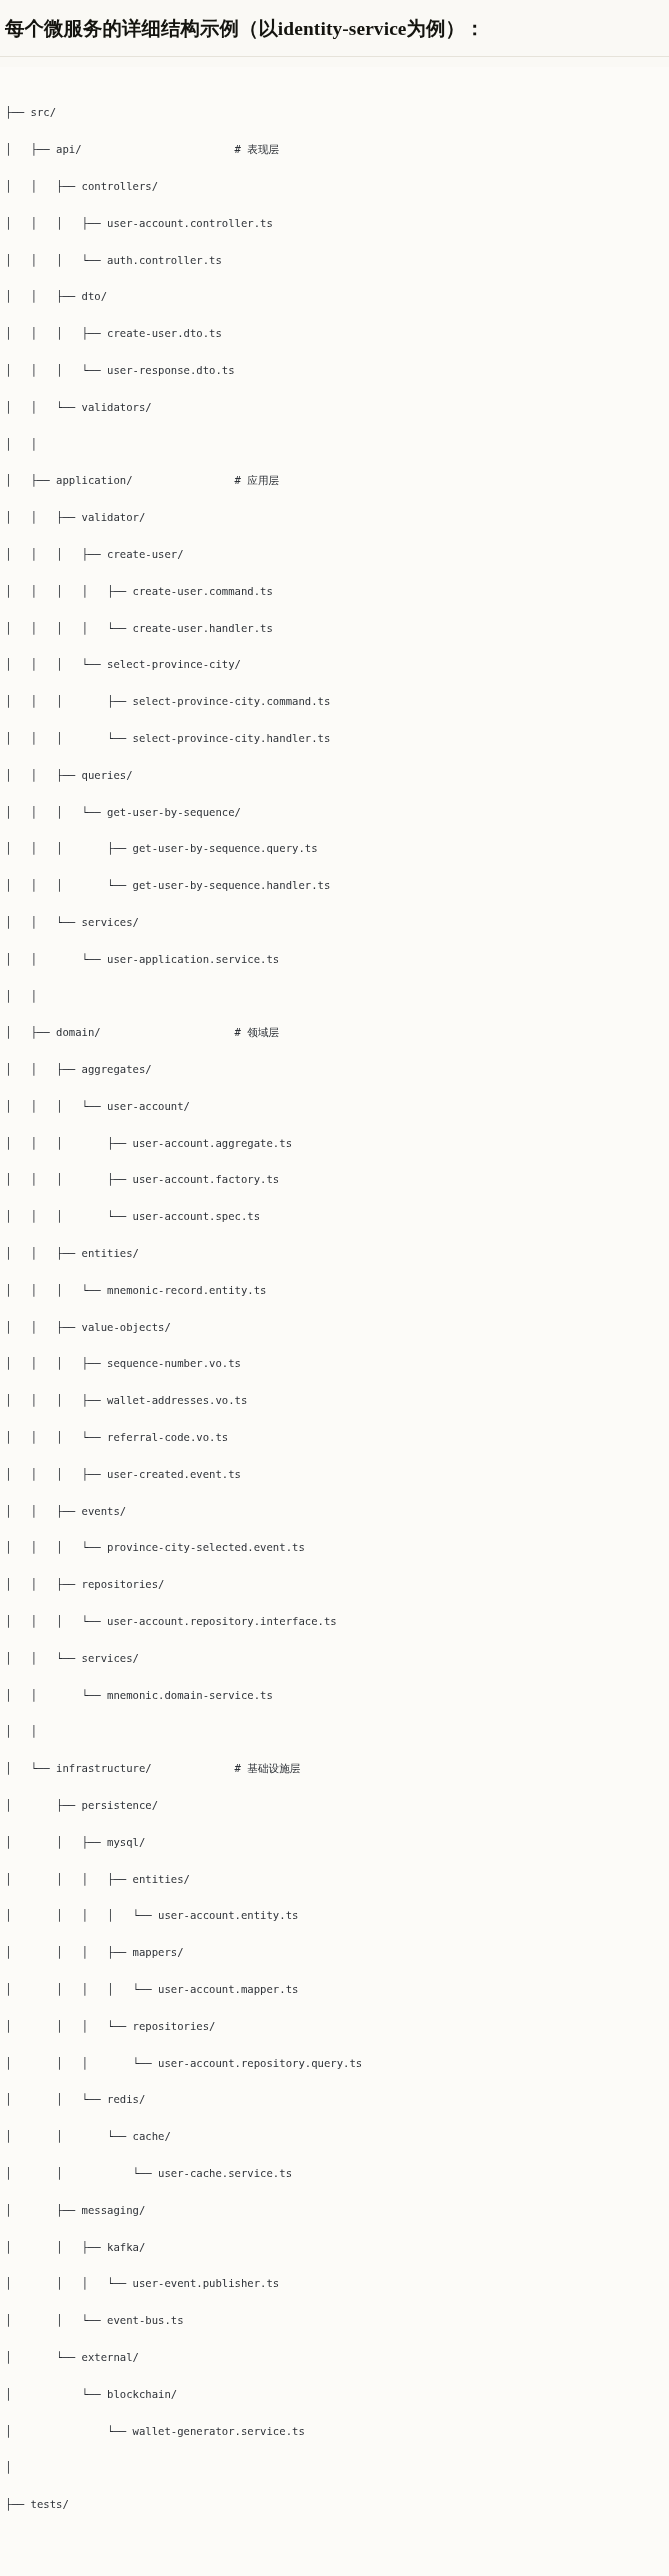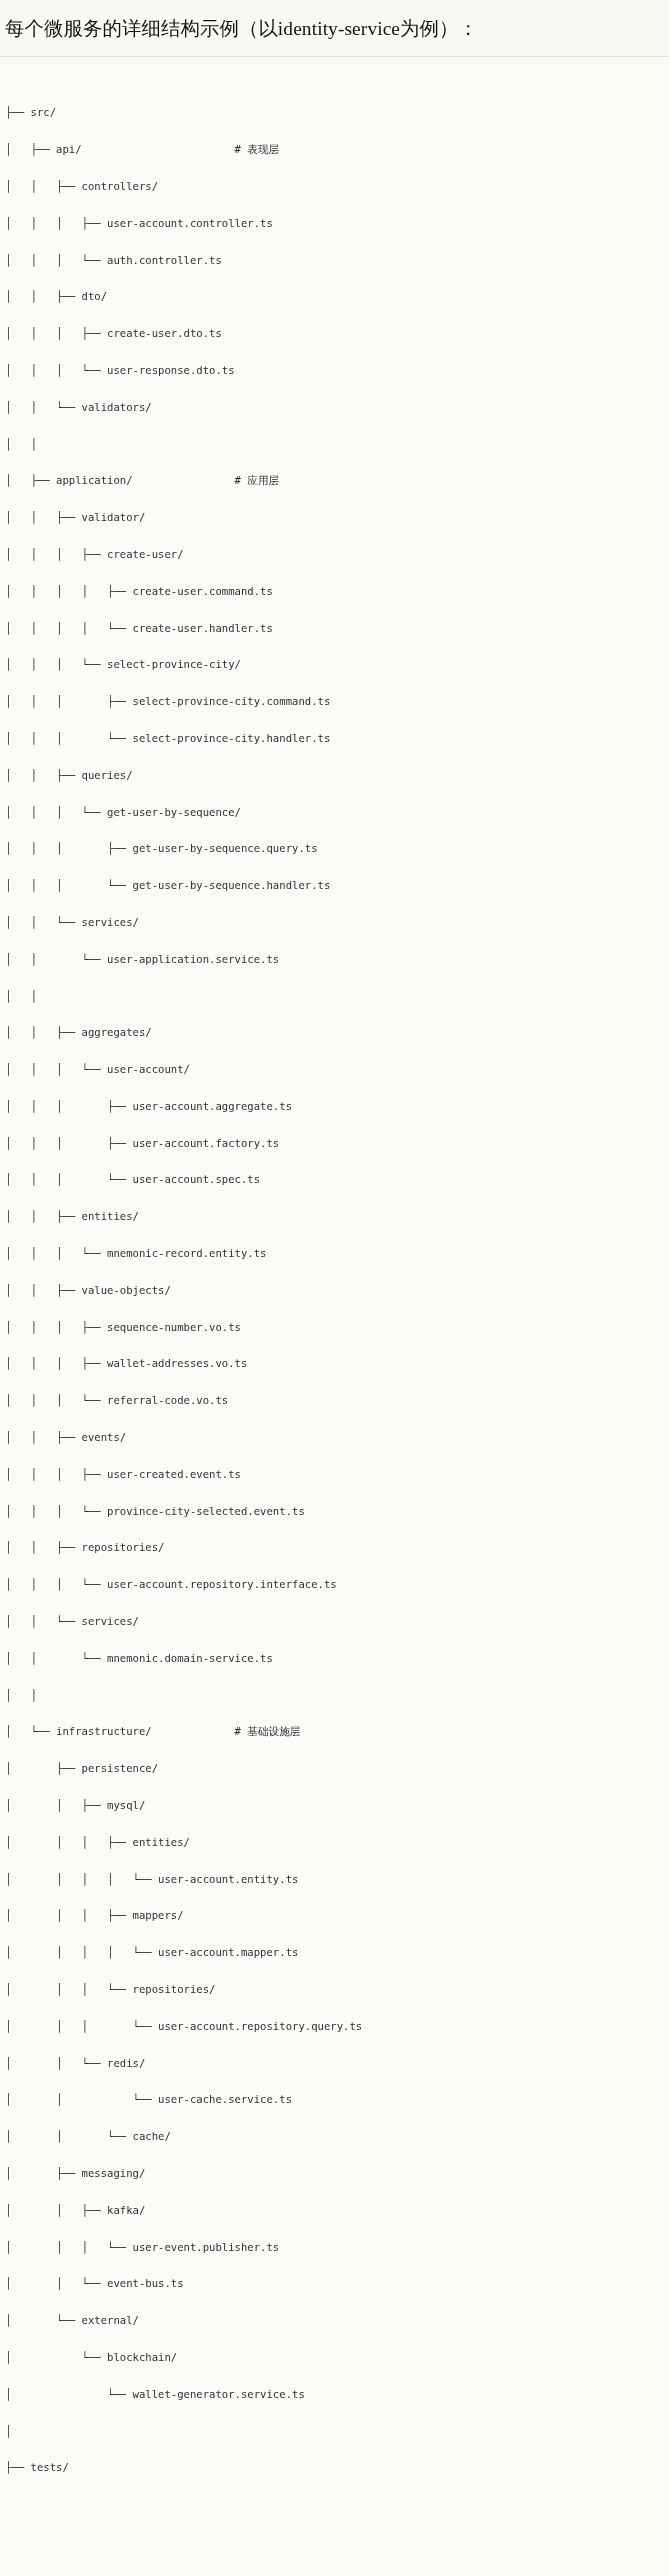--- a/index.html
+++ b/index.html
@@ -16,21 +16,21 @@
   .page {
     width: 669px;
     box-sizing: border-box;
     background: #faf9f5;
     padding: 0;
   }
 
   
   .doc-heading {
     font-family: "Liberation Serif", serif;
-    font-weight: normal;
+    font-weight: bold;
     font-size: 19.4px;
     line-height: 1.35;
     letter-spacing: 0.1px;
     padding: 16.3px 16.3px 13.8px 5px;
     margin: 0;
     color: #14140f;
   }
   .rule {
     height: 0.6px;
     background: #e6e3da;
@@ -88,51 +88,52 @@
 <span class="tree-line">│   │   │   └── select-province-city/</span>
 <span class="tree-line">│   │   │       ├── select-province-city.command.ts</span>
 <span class="tree-line">│   │   │       └── select-province-city.handler.ts</span>
 <span class="tree-line">│   │   ├── queries/</span>
 <span class="tree-line">│   │   │   └── get-user-by-sequence/</span>
 <span class="tree-line">│   │   │       ├── get-user-by-sequence.query.ts</span>
 <span class="tree-line">│   │   │       └── get-user-by-sequence.handler.ts</span>
 <span class="tree-line">│   │   └── services/</span>
 <span class="tree-line">│   │       └── user-application.service.ts</span>
 <span class="tree-line">│   │</span>
+<span class="tree-line"><span>│   ├── domain/                     </span><span class="cmt"># 领域层</span></span>
 <span class="tree-line">│   │   ├── aggregates/</span>
 <span class="tree-line">│   │   │   └── user-account/</span>
 <span class="tree-line">│   │   │       ├── user-account.aggregate.ts</span>
 <span class="tree-line">│   │   │       ├── user-account.factory.ts</span>
 <span class="tree-line">│   │   │       └── user-account.spec.ts</span>
 <span class="tree-line">│   │   ├── entities/</span>
 <span class="tree-line">│   │   │   └── mnemonic-record.entity.ts</span>
 <span class="tree-line">│   │   ├── value-objects/</span>
 <span class="tree-line">│   │   │   ├── sequence-number.vo.ts</span>
 <span class="tree-line">│   │   │   ├── wallet-addresses.vo.ts</span>
 <span class="tree-line">│   │   │   └── referral-code.vo.ts</span>
+<span class="tree-line">│   │   │   ├── user-created.event.ts</span>
 <span class="tree-line">│   │   ├── events/</span>
-<span class="tree-line">│   │   │   ├── user-created.event.ts</span>
 <span class="tree-line">│   │   │   └── province-city-selected.event.ts</span>
 <span class="tree-line">│   │   ├── repositories/</span>
 <span class="tree-line">│   │   │   └── user-account.repository.interface.ts</span>
 <span class="tree-line">│   │   └── services/</span>
 <span class="tree-line">│   │       └── mnemonic.domain-service.ts</span>
 <span class="tree-line">│   │</span>
 <span class="tree-line"><span>│   └── infrastructure/             </span><span class="cmt"># 基础设施层</span></span>
 <span class="tree-line">│       ├── persistence/</span>
 <span class="tree-line">│       │   ├── mysql/</span>
 <span class="tree-line">│       │   │   ├── entities/</span>
 <span class="tree-line">│       │   │   │   └── user-account.entity.ts</span>
 <span class="tree-line">│       │   │   ├── mappers/</span>
 <span class="tree-line">│       │   │   │   └── user-account.mapper.ts</span>
 <span class="tree-line">│       │   │   └── repositories/</span>
 <span class="tree-line">│       │   │       └── user-account.repository.query.ts</span>
 <span class="tree-line">│       │   └── redis/</span>
+<span class="tree-line">│       │       └── cache/</span>
 <span class="tree-line">│       │           └── user-cache.service.ts</span>
-<span class="tree-line">│       │       └── cache/</span>
 <span class="tree-line">│       ├── messaging/</span>
 <span class="tree-line">│       │   ├── kafka/</span>
 <span class="tree-line">│       │   │   └── user-event.publisher.ts</span>
 <span class="tree-line">│       │   └── event-bus.ts</span>
 <span class="tree-line">│       └── external/</span>
 <span class="tree-line">│           └── blockchain/</span>
 <span class="tree-line">│               └── wallet-generator.service.ts</span>
 <span class="tree-line">│</span>
 <span class="tree-line">├── tests/</span>
 

